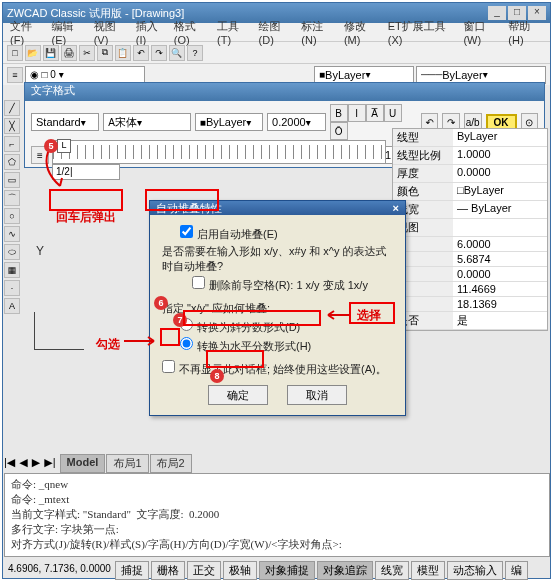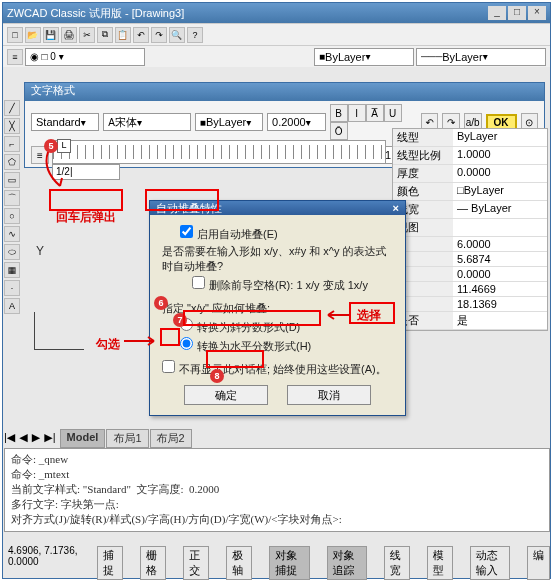--- a/index.html
+++ b/index.html
@@ -26,48 +26,62 @@
 .props{position:absolute;right:6px;top:128px;width:156px;background:#c2410c;border:1px solid #aaa;font-size:10px}
 .props .prow{display:flex;border-bottom:1px solid #ddd}
 .props .pk{width:60px;padding:1px 4px;background:#eee}
 .props .pv{flex:1;padding:1px 4px;background:#fff}
 .autodlg{position:absolute;left:149px;top:200px;width:257px;background:#ece9d8;border:1px solid #1e4e8c;box-shadow:2px 2px 4px rgba(0,0,0,.3)}
 .autodlg .at{background:linear-gradient(#4a7ebb,#2e5c99);color:#fff;height:14px;padding:0 6px;display:flex;align-items:center}
 .autodlg .at .x{margin-left:auto;font-weight:bold}
 .autodlg .body{padding:8px 12px;font-size:11px;color:#222}
 .autodlg .body .line{margin:2px 0}
 .radio,.chk{margin-right:4px}
-.dlgbtn{width:84px;height:20px;border:1px solid #888;background:#efefef;margin:0 8px}
+.dlgbtn{width:60px;height:20px;border:1px solid #888;background:#efefef;margin:0 8px}
 .redbox{position:absolute;border:2px solid #e00}
 .reddot{position:absolute;width:14px;height:14px;border-radius:50%;background:#d33;color:#fff;font-size:9px;text-align:center;line-height:14px;font-weight:bold}
 .redtxt{position:absolute;color:#d00;font-size:12px;font-weight:bold}
 .arrow{position:absolute;stroke:#d00;fill:#d00}
 .lefttools{position:absolute;left:4px;top:100px;width:18px;display:flex;flex-direction:column;gap:2px}
 .lefttools .tb{width:16px;height:16px}
 .bottom{position:absolute;left:4px;bottom:2px;right:4px}
 .tabs{display:flex;gap:1px;font-size:10px;margin-top:2px}
 .tab{border:1px solid #999;background:#ddd;padding:1px 6px;color:#333}
 .tab.active{background:#bbb;font-weight:bold}
 .cmd{background:#fff;border:1px solid #999;width:100%;height:84px;padding:3px 6px;font-family:SimSun;font-size:11px;color:#333;white-space:pre-wrap;overflow:hidden}
-.status{display:flex;gap:17px;font-size:10px;margin-top:14px}
+.status{display:flex;gap:2px;font-size:10px;margin-top:4px}
 .status span{border:1px solid #999;padding:1px 5px;background:#e8e8e8}
 .yaxis{position:absolute;left:36px;top:244px;font-size:12px;color:#333}
 .coord{position:absolute;left:34px;top:312px;width:50px;height:38px;border-left:1px solid #444;border-bottom:1px solid #444}
 </style>
 </head>
 <body>
 
 <div class="app">
   <div class="titlebar">
     <span>ZWCAD Classic 试用版 - [Drawing3]</span>
     <span class="spacer"></span>
     <span class="wbtn">_</span>
     <span class="wbtn">□</span>
     <span class="wbtn">×</span>
   </div>
+  <div class="menubar" id="menubar">
+      <span>文件(F)</span>
+      <span>编辑(E)</span>
+      <span>视图(V)</span>
+      <span>插入(I)</span>
+      <span>格式(O)</span>
+      <span>工具(T)</span>
+      <span>绘图(D)</span>
+      <span>标注(N)</span>
+      <span>修改(M)</span>
+      <span>ET扩展工具(X)</span>
+      <span>窗口(W)</span>
+      <span>帮助(H)</span>
+    </div>
   <div class="toolbar">
     <span class="tb">□</span>
     <span class="tb">📂</span>
     <span class="tb">💾</span>
     <span class="tb">🖨</span>
     <span class="tb">✂</span>
     <span class="tb">⧉</span>
     <span class="tb">📋</span>
     <span class="tb">↶</span>
     <span class="tb">↷</span>

